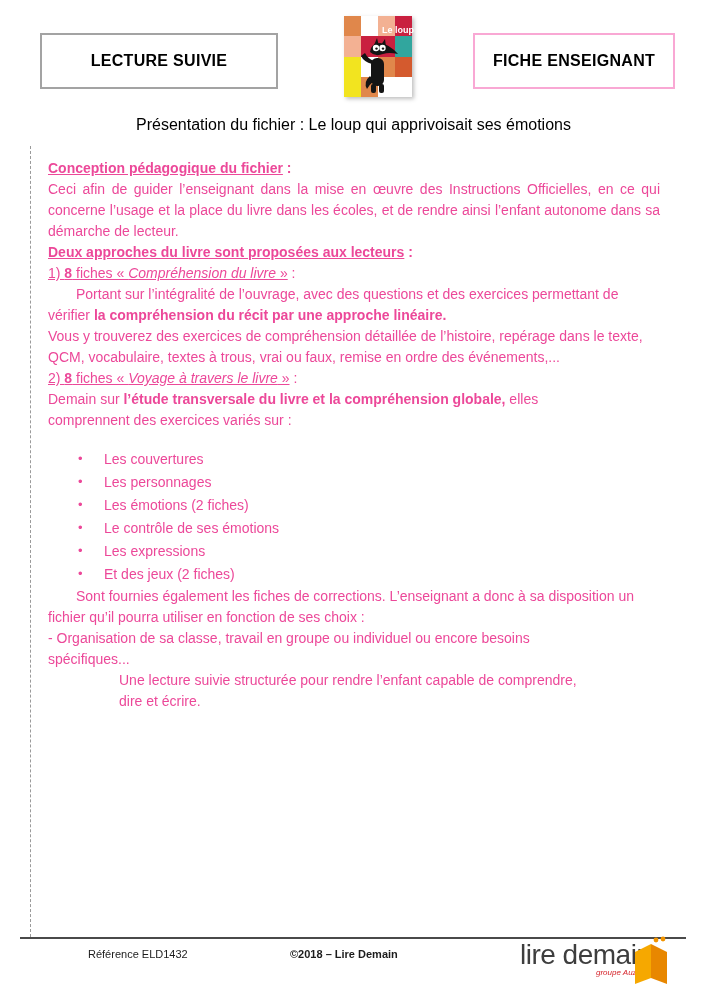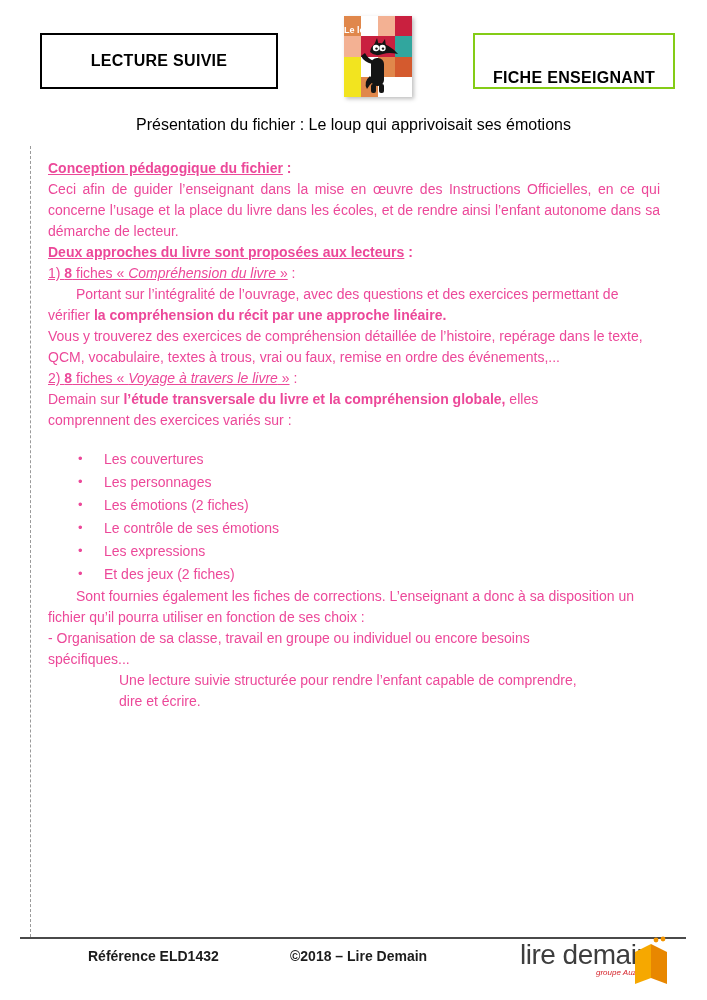--- a/index.html
+++ b/index.html
@@ -12,38 +12,38 @@
     overflow:hidden;
     margin:0 auto;
   }
   
   .hdr-box{
     position:absolute;top:33px;height:52px;
     display:flex;align-items:center;justify-content:center;
     font-weight:bold;font-size:16px;letter-spacing:.3px;color:#000;
     background:#fff;
   }
-  .hdr-box.teal{left:40px;width:234px;border:2px solid #000000;}
-  .hdr-box.orange{left:473px;width:198px;border:2px solid #84cc16;align-items:flex-end;}
+  .hdr-box.teal{left:40px;width:234px;border:2px solid #a3a3a3;}
+  .hdr-box.orange{left:473px;width:198px;border:2px solid #f9a8d4;}
 
   .book{
     position:absolute;left:344px;top:16px;width:68px;height:81px;
     box-shadow:2px 2px 4px rgba(0,0,0,.25);
     background:#fff;
   }
   .bookgrid{display:grid;width:100%;height:100%;
     grid-template-columns:repeat(4,1fr);grid-template-rows:repeat(4,1fr);}
   .bookgrid div{width:100%;height:100%;}
   .bg1{background:#e0874b}.bg2{background:#ffffff}.bg3{background:#f3b193}.bg4{background:#c9203f}
   .bg5{background:#f3b193}.bg6{background:#c9203f}.bg7{background:#c9203f}.bg8{background:#31a69e}
   .bg9{background:#f2e41f}.bg10{background:#ffffff}.bg11{background:#e0874b}.bg12{background:#d45a2e}
   .bg13{background:#f2e41f}.bg14{background:#e0874b}.bg15{background:#ffffff}.bg16{background:#ffffff}
   .book-title{
     position:absolute;top:9px;left:0;width:100%;
-    text-align:left;color:#fff;font-weight:bold;font-size:9px;line-height:10px;
+    text-align:center;color:#fff;font-weight:bold;font-size:9px;line-height:10px;padding-left:20px;
   }
   .book-wolf{position:absolute;left:12px;top:22px;}
 
   
   .doc-title{
     position:absolute;top:116px;left:0;width:100%;
     text-align:center;font-size:16px;color:#000;
   }
 
   
@@ -68,22 +68,22 @@
   .p-portant2{margin-top:17px;margin-left:14px;width:560px;}
   ul.voyage{list-style:none;margin:17px 0 0 30px;padding:0;}
   ul.voyage li{position:relative;padding-left:26px;height:23px;line-height:22px;}
   ul.voyage li .dot{position:absolute;left:0;top:0;font-size:13px;}
   .p-sont{margin-top:24px;text-indent:28px;}
   .p-dash1{margin-top:6px;margin-left:14px;}
   .p-dash2{margin-left:14px;width:560px;}
   .p-closing{margin-top:22px;text-align:left;}
 
   
-  .foot-ref{position:absolute;left:88px;top:948px;font-size:14px;font-weight:bold;color:#1c1c1c;}
-  .foot-copy{position:absolute;left:290px;top:948px;font-size:14px;font-weight:bold;color:#1c1c1c;}
+  .foot-ref{position:absolute;left:88px;top:948px;font-size:11px;font-weight:normal;color:#1c1c1c;}
+  .foot-copy{position:absolute;left:290px;top:948px;font-size:11px;font-weight:bold;color:#1c1c1c;}
   .logo{position:absolute;left:508px;top:936px;width:170px;height:52px;}
   .logo-text{position:absolute;left:12px;top:3px;font-size:28px;color:#3e3e3e;
     letter-spacing:-.5px;font-family:"Liberation Sans",sans-serif;}
   .logo-sub{position:absolute;left:88px;top:32px;font-size:8px;color:#d5232a;font-style:italic;}
   .logo-book{position:absolute;left:124px;top:0;}
 </style>
 </head>
 <body>
 
 <div class="page">

